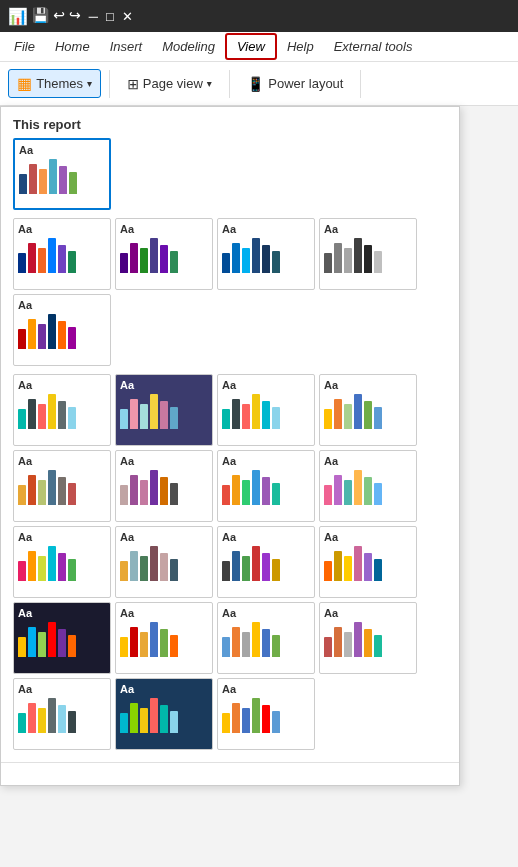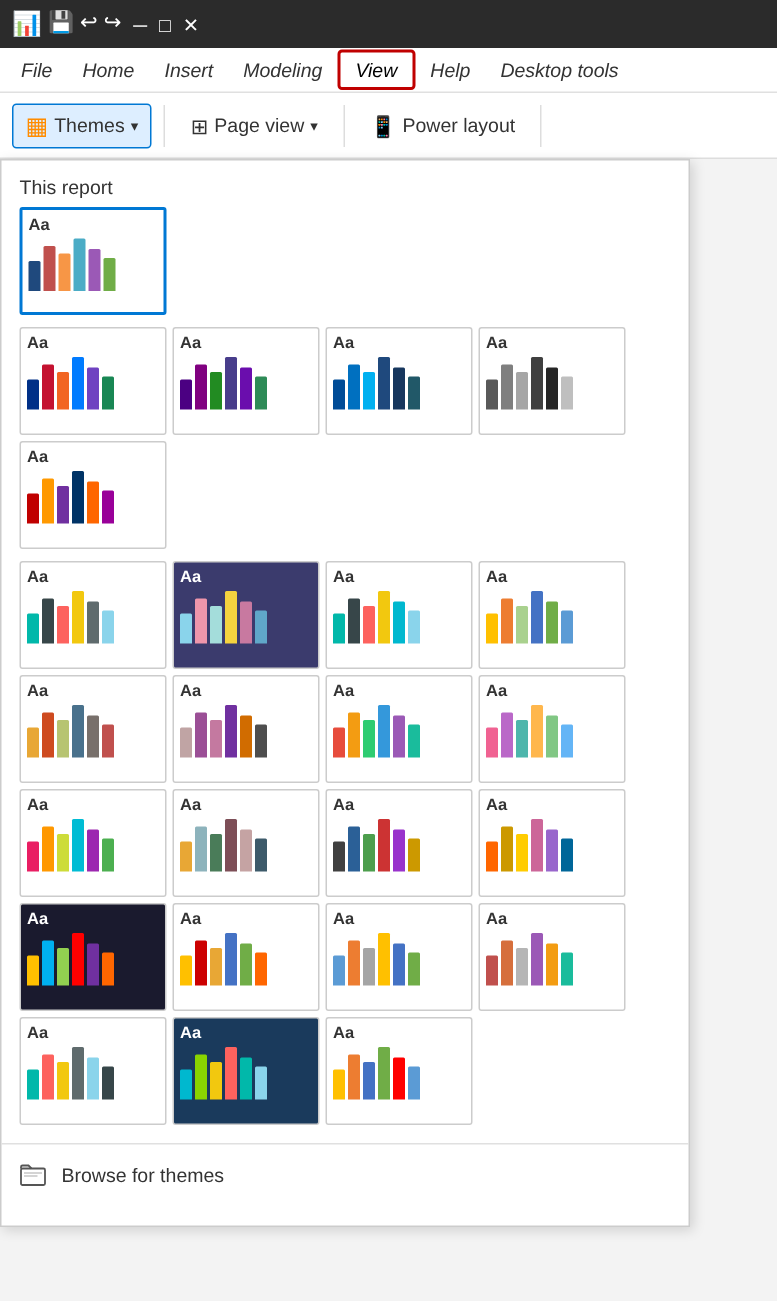--- a/index.html
+++ b/index.html
@@ -93,21 +93,21 @@
       width: 460px;
       background: #fff;
       border: 1px solid #ccc;
       box-shadow: 2px 2px 8px rgba(0,0,0,0.15);
       z-index: 10;
       padding-bottom: 4px;
     }
 
     .section-title {
       font-size: 13px;
-      font-weight: 400;
+      font-weight: 700;
       color: #333;
       padding: 10px 12px 6px 12px;
     }
 
     .theme-grid {
       display: flex;
       flex-wrap: wrap;
       gap: 4px;
       padding: 0 12px 8px 12px;
     }
@@ -182,21 +182,21 @@
   </div>
 </div>
 
 <div class="menu-bar">
   <span class="menu-item">File</span>
   <span class="menu-item">Home</span>
   <span class="menu-item">Insert</span>
   <span class="menu-item">Modeling</span>
   <span class="menu-item active">View</span>
   <span class="menu-item">Help</span>
-  <span class="menu-item">Desktop tools</span>
+  <span class="menu-item">External tools</span>
 </div>
 
 <div class="ribbon">
   <div class="ribbon-btn" style="background:#ddeeff; border-color:#0078d4;">
     <span style="color:#ff8c00; font-size:16px;">▦</span>
     <span>Themes</span>
     <span class="chevron">▾</span>
   </div>
   <div class="ribbon-separator"></div>
   <div class="ribbon-btn">
@@ -499,30 +499,19 @@
         <div class="bar" style="height:25px; background:#4472c4;"></div>
         <div class="bar" style="height:35px; background:#70ad47;"></div>
         <div class="bar" style="height:28px; background:#ff0000;"></div>
         <div class="bar" style="height:22px; background:#5b9bd5;"></div>
       </div>
     </div>
   </div>
 
   <div style="border-top: 1px solid #e0e0e0; margin: 4px 0;"></div>
 
+
   <div class="menu-action-item">
-    <div class="menu-action-icon">
-      <svg width="18" height="18" viewBox="0 0 18 18">
-        <rect x="1" y="5" width="16" height="11" rx="1" fill="none" stroke="#555" stroke-width="1.2"></rect>
-        <path d="M1 5 L1 4 Q1 3 2 3 L6 3 L8 5" fill="none" stroke="#555" stroke-width="1.2"></path>
-        <line x1="3" y1="8" x2="15" y2="8" stroke="#aaa" stroke-width="0.8"></line>
-        <line x1="3" y1="10" x2="12" y2="10" stroke="#aaa" stroke-width="0.8"></line>
-      </svg>
-    </div>
-    <span>Browse for themes</span>
-  </div>
-
-  <div class="menu-action-item">
     
     
   </div>
 
 </div>
 
 </body></html>

